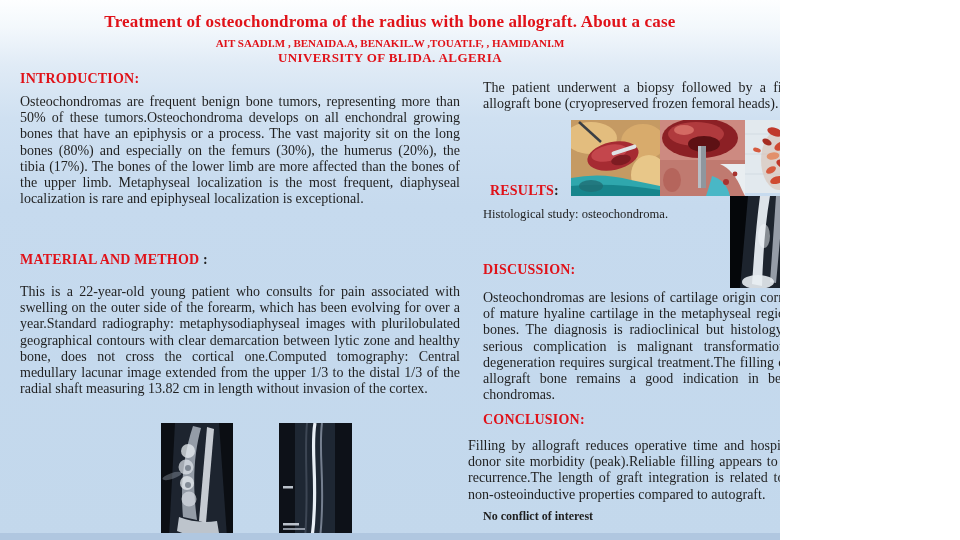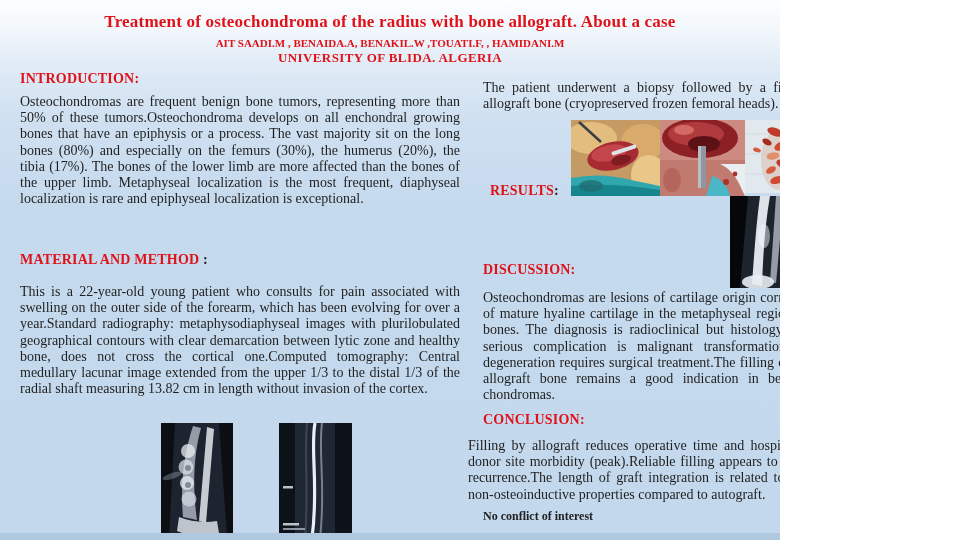--- a/index.html
+++ b/index.html
@@ -132,20 +132,21 @@
         <ellipse cx="42" cy="54" rx="6" ry="3.4" fill="#a62c22" transform="rotate(10 42 54)"></ellipse>
         <ellipse cx="32" cy="60" rx="7" ry="3.6" fill="#cf4a31" transform="rotate(-18 32 60)"></ellipse>
         <ellipse cx="44" cy="64" rx="5" ry="2.8" fill="#e2906b" transform="rotate(22 44 64)"></ellipse>
         <ellipse cx="56" cy="10" rx="4.4" ry="2.4" fill="#c0392b" transform="rotate(-12 56 10)"></ellipse>
         <ellipse cx="12" cy="30" rx="4" ry="2.2" fill="#d65b3f" transform="rotate(18 12 30)"></ellipse>
       </g>
     </svg>
   </figure>
 
   <div class="abs heading results-h"><span class="red">RESULTS</span><span class="dark">:</span></div>
+  <div class="abs line res-line1">Histological study: osteochondroma.</div>
 
   <figure class="abs" style="left:730px;top:196px;">
     <svg width="75" height="92" viewBox="0 0 75 92">
       <rect width="75" height="92" fill="#05070a"></rect>
       <path d="M18 0 L10 92 L58 92 L52 0 Z" fill="#1d242e"></path>
       <path d="M30 0 C26 30 24 60 22 88 L32 90 C33 60 35 28 40 0 Z" fill="#dde3e9"></path>
       <path d="M46 0 C44 30 42 58 40 86 L46 87 C49 58 51 26 54 0 Z" fill="#aab2bc" opacity="0.85"></path>
       <ellipse cx="28" cy="86" rx="16" ry="7" fill="#e8edf2" opacity="0.9"></ellipse>
       <ellipse cx="62" cy="22" rx="9" ry="14" fill="#4a1a1a" opacity="0.6"></ellipse>
       <ellipse cx="34" cy="40" rx="6" ry="12" fill="#f2f6fa" opacity="0.5"></ellipse>

